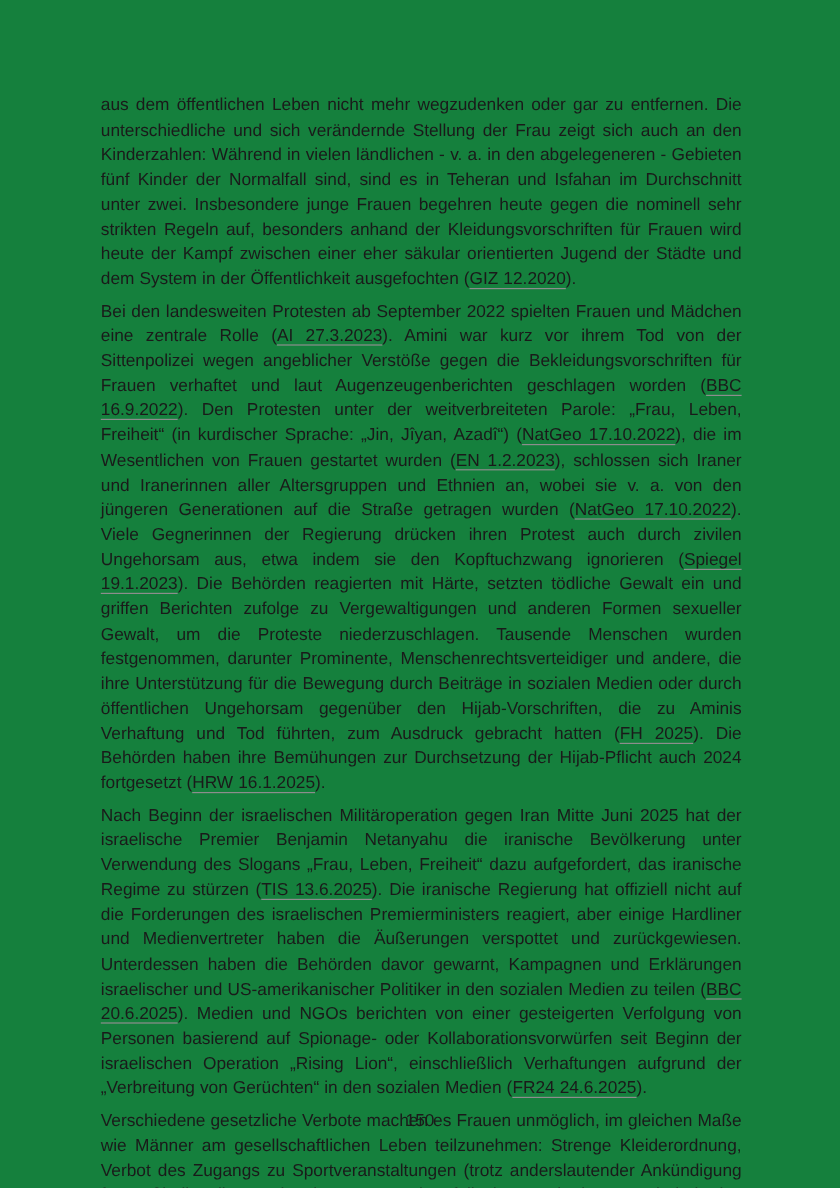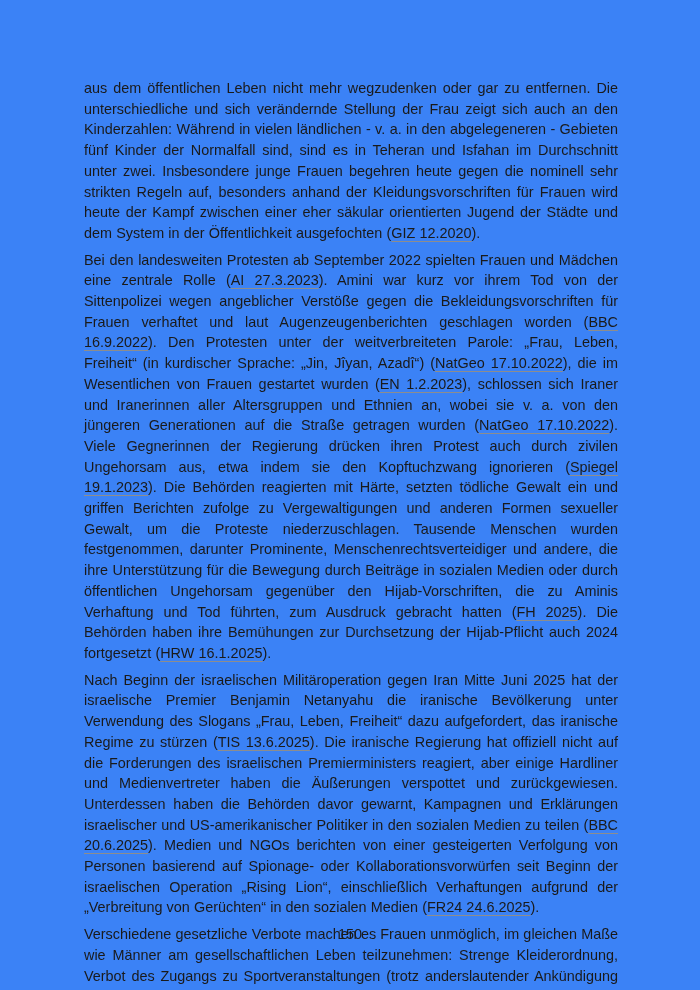--- a/index.html
+++ b/index.html
@@ -4,21 +4,21 @@
 <style>
   html, body {
     margin: 0;
     padding: 0;
     background: #ffffff;
   }
   .page {
     position: relative;
     width: 700px;
     height: 990px;
-    background: #3b82f6;
+    background: #15803d;
     overflow: hidden;
     font-family: "Liberation Sans", sans-serif;
     color: #1a1a1a;
   }
   .content {
     position: absolute;
     left: 84px;
     top: 78px;
     width: 534px;
     font-size: 14.4px;

